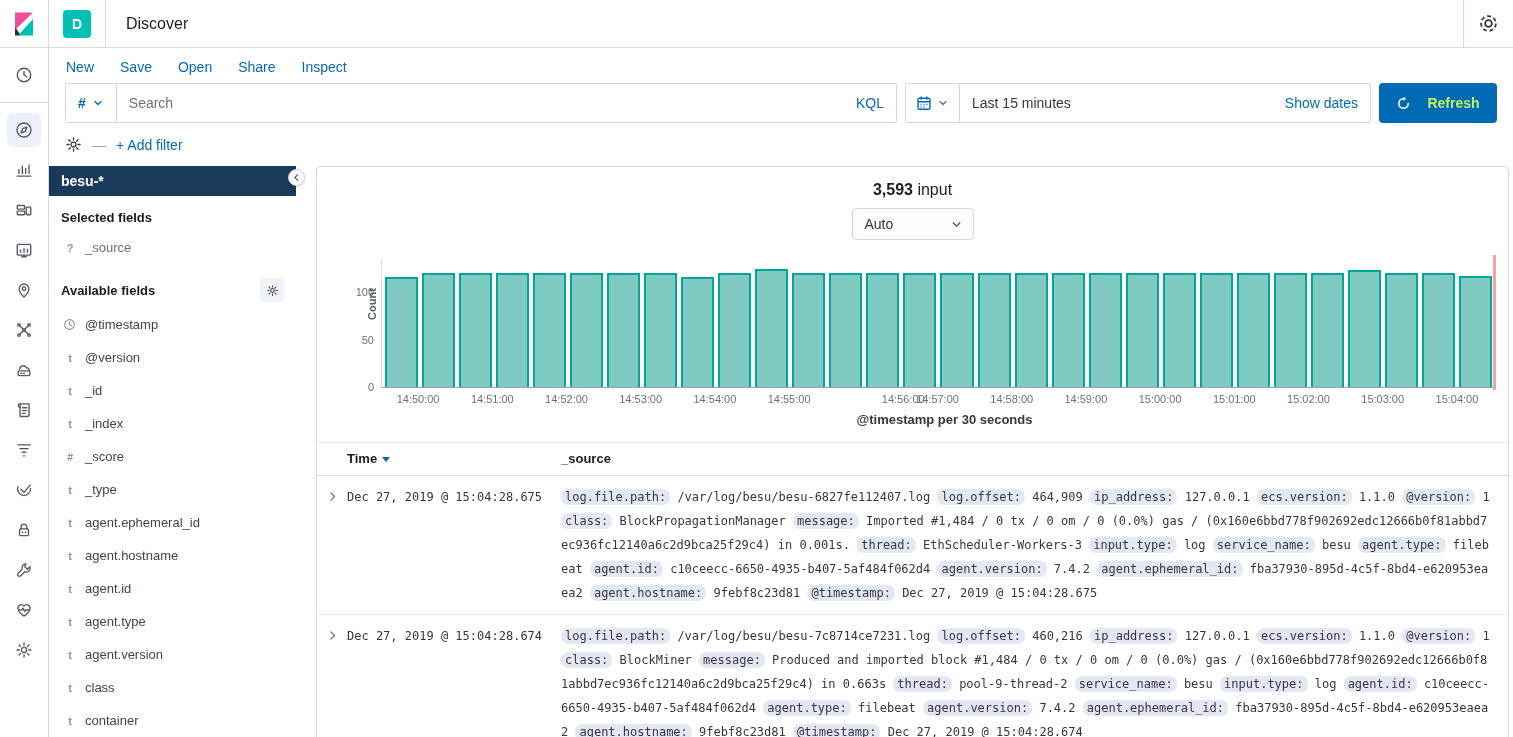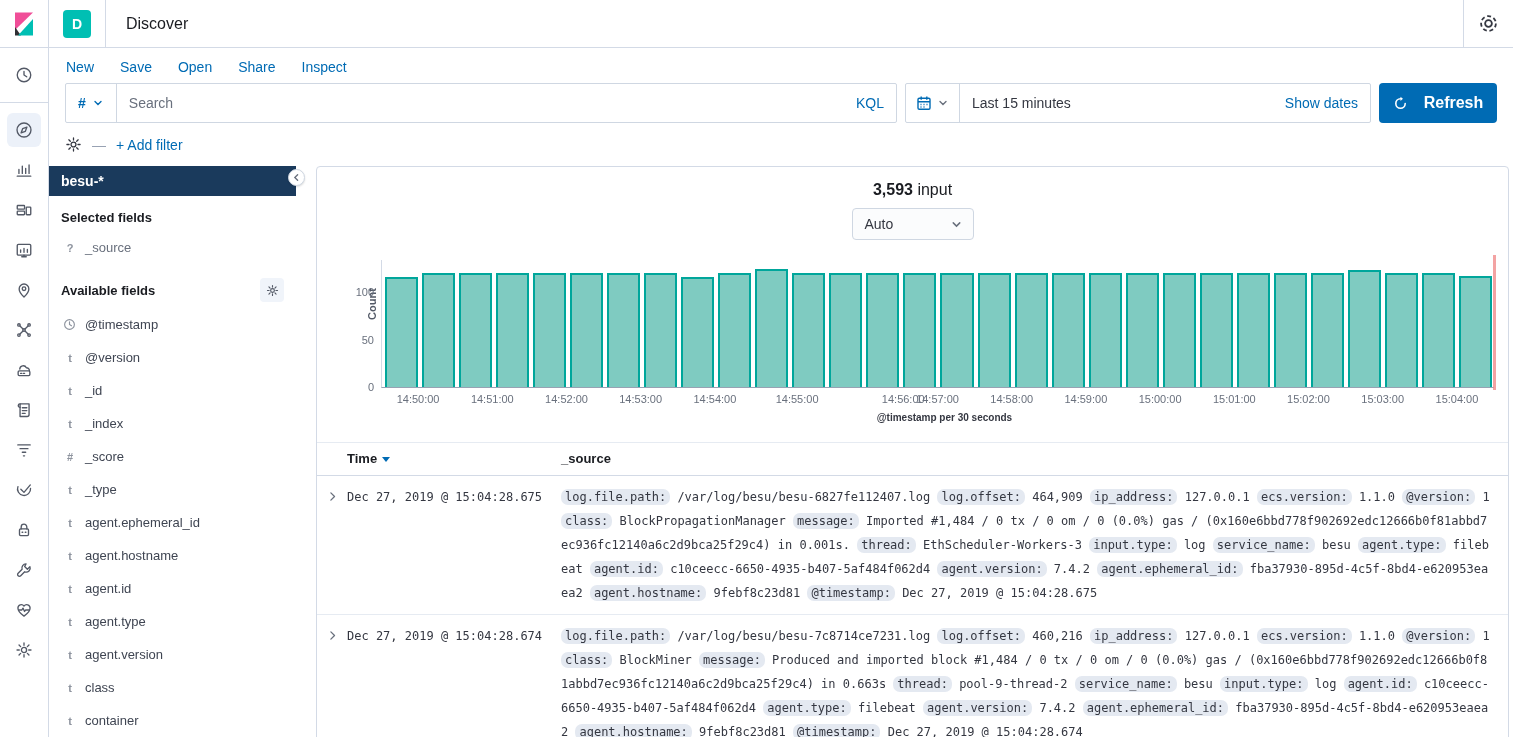--- a/index.html
+++ b/index.html
@@ -40,22 +40,22 @@
   .search-input{ flex:1; border:0; outline:none; font-size:14px; padding:0 12px;
     color:#343741; font-family:inherit;}
   .search-input::placeholder{ color:#69707D;}
   .kql{ color:#006BB4; font-size:14px; padding:0 12px; cursor:pointer;}
   .date-box{ width:466px; display:flex; align-items:center; border:1px solid #cfd7e2;
     border-radius:2px; background:#fff;}
   .cal-btn{ display:flex; align-items:center; gap:5px; padding:0 10px; height:100%;
     border-right:1px solid #cfd7e2; cursor:pointer;}
   .date-text{ flex:1; font-size:14px; padding:0 12px; color:#343741; cursor:pointer;}
   .show-dates{ color:#006BB4; font-size:14px; padding:0 12px; cursor:pointer;}
-  .refresh-btn{ width:118px; background:#006BB4; color:#ffffff; border:0; border-radius:4px;
-    font-size:16px; font-weight:bold; display:flex; align-items:center; justify-content:center;
+  .refresh-btn{ width:118px; background:#006BB4; color:#bef264; border:0; border-radius:4px;
+    font-size:14px; font-weight:bold; display:flex; align-items:center; justify-content:center;
     gap:16px; cursor:pointer; font-family:inherit;}
   .filter-row{ display:flex; align-items:center; gap:10px; padding:13px 16px 10px 16px; font-size:14px;}
   .filter-dash{ color:#98A2B3;}
   .add-filter{ color:#006BB4; cursor:pointer;}
 
   
   .content{ display:flex; position:relative; padding:3px 4px 0 0;}
   .fields-sidebar{ width:247px; flex:none;}
   .index-header{ height:30px; background:var(--navy); color:#fff; font-weight:bold; font-size:14px;
     display:flex; align-items:center; padding:0 12px; cursor:pointer;}
@@ -89,21 +89,21 @@
     transform:rotate(-90deg); transform-origin:center; font-size:11px; font-weight:bold; color:#535966;}
   .plot{ position:absolute; left:0; right:2px; top:0; height:128px;
     border-bottom:1px solid #98A2B3; border-left:1px solid #D3DAE6;}
   .bars{ position:absolute; left:1px; right:0; bottom:0; top:0; display:flex; align-items:flex-end;}
   .bar{ flex:1; margin:0 2px; border-style:solid; border-width:2px 2px 0 2px;}
   .ytick{ position:absolute; right:calc(100% + 8px); transform:translateY(50%); font-size:11px;
     color:#69707D; white-space:nowrap;}
   .now-line{ position:absolute; right:-2px; top:-5px; bottom:-3px; width:3px; background:#F08C8C; opacity:.8;}
   .x-ticks{ position:absolute; left:0; right:2px; top:133px; height:16px; font-size:11px; color:#69707D;}
   .x-ticks span{ position:absolute; transform:translateX(-50%); white-space:nowrap;}
-  .x-title{ position:absolute; left:12px; right:0; top:152px; text-align:center; font-size:10px;
+  .x-title{ position:absolute; left:12px; right:0; top:152px; text-align:center; font-size:13px;
     font-weight:bold; color:#343741;}
 
   
   .doc-table{ margin-top:14px; font-size:13px;}
   .t-head{ display:grid; grid-template-columns:30px 214px 1fr; border-top:1px solid #e6ebf2;
     border-bottom:1px solid #D3DAE6; padding:8px 0 9px 0; font-weight:bold; color:#1a1c21;}
   .sort-caret{ display:inline-block; width:0; height:0; border-left:4px solid transparent;
     border-right:4px solid transparent; border-top:5px solid #006BB4; margin-left:5px; vertical-align:middle;}
   .t-row{ display:grid; grid-template-columns:30px 214px 1fr; border-bottom:1px solid #e6ebf2;
     padding:9px 0;}
@@ -438,21 +438,21 @@
               <span class="ytick" style="bottom: 94.8px;">100</span>
             </div>
           <div class="now-line" style="background: rgb(240, 140, 140);"></div>
         </div>
         <div class="x-ticks" id="xticks">
             <span style="left: 3.33%;">14:50:00</span>
             <span style="left: 10%;">14:51:00</span>
             <span style="left: 16.67%;">14:52:00</span>
             <span style="left: 23.33%;">14:53:00</span>
             <span style="left: 30%;">14:54:00</span>
-            <span style="left: 36.67%; margin-left: 8px;">14:55:00</span>
+            <span style="left: 36.67%;">14:55:00</span>
             <span style="left: 43.33%; margin-left: 40px;">14:56:00</span>
             <span style="left: 50%;">14:57:00</span>
             <span style="left: 56.67%;">14:58:00</span>
             <span style="left: 63.33%;">14:59:00</span>
             <span style="left: 70%;">15:00:00</span>
             <span style="left: 76.67%;">15:01:00</span>
             <span style="left: 83.33%;">15:02:00</span>
             <span style="left: 90%;">15:03:00</span>
             <span style="left: 96.67%;">15:04:00</span>
           </div>

